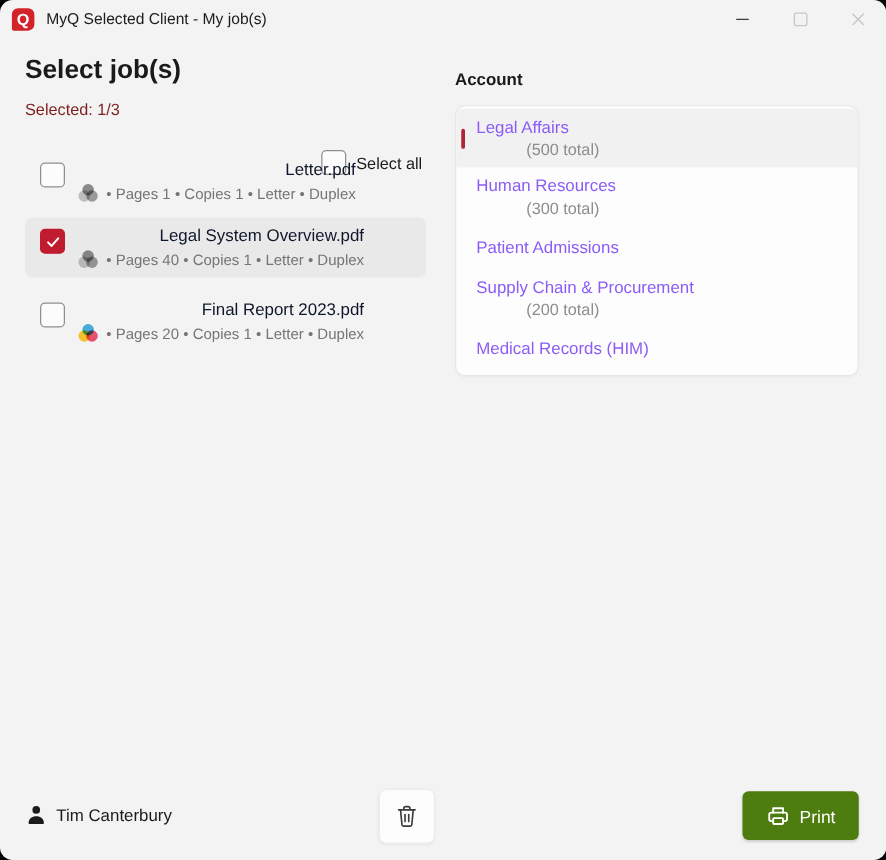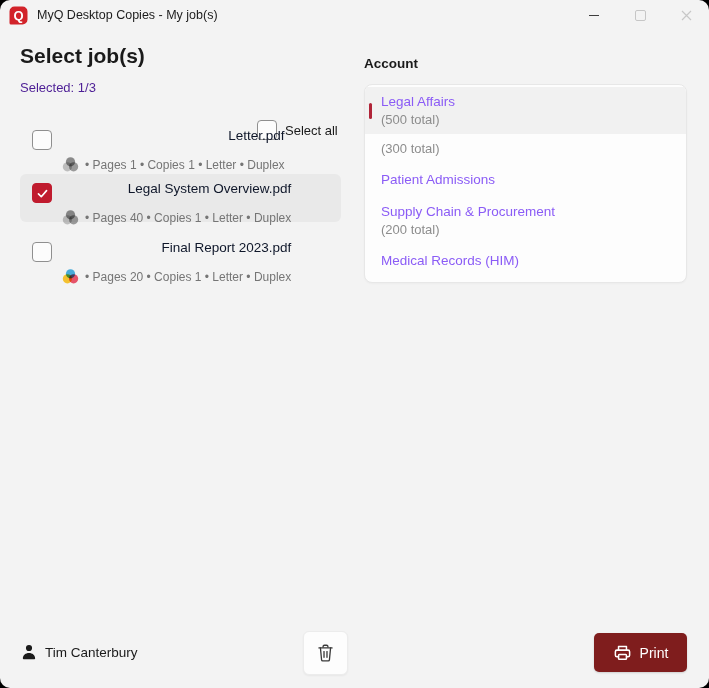--- a/index.html
+++ b/index.html
@@ -17,87 +17,87 @@
     display:flex;align-items:center;padding-left:9px;box-sizing:border-box;
   }
   .logo{width:19px;height:19px;margin-right:9px;flex:0 0 auto;}
   .titlebar-title{font-size:12.5px;color:#1c1c1c;}
   .caption-buttons{margin-left:auto;display:flex;height:30px;}
   .caption-btn{width:46px;height:30px;display:flex;align-items:center;justify-content:center;}
   .min-glyph{width:10px;height:1px;background:#3d3d3d;}
   .max-glyph{width:9px;height:9px;border:1px solid #c6c6c6;border-radius:2px;}
   
   .page-title{position:absolute;left:20px;top:44px;font-size:21px;font-weight:700;color:#1a1a1a;}
-  .selected-summary{position:absolute;left:20px;top:80px;font-size:13px;color:#4c1d95;}
+  .selected-summary{position:absolute;left:20px;top:80px;font-size:13px;color:#7f1d1d;}
   .select-all{position:absolute;left:257px;top:76px;display:flex;align-items:center;gap:8px;cursor:default;margin-top:44px;}
   .select-all-label{font-size:13px;color:#1a1a1a;}
   .checkbox{
     width:20px;height:20px;box-sizing:border-box;border:1px solid #8f8f8f;border-radius:4px;
     background:#fcfcfc;display:flex;align-items:center;justify-content:center;flex:0 0 auto;
   }
   .checkbox svg{display:none;}
   .job-row.checked .checkbox{background:#c01b2e;border-color:#c01b2e;}
   .job-row.checked .checkbox svg{display:block;}
   .job-row{
     position:absolute;left:20px;width:321px;height:48px;border-radius:6px;
     box-sizing:border-box;padding:5px 0 0 12px;display:flex;gap:10px;
   }
   .job-row.r0{top:121px;} .job-row.r1{top:174px;} .job-row.r2{top:233px;}
   .job-row.checked{background:#e9e9e9;}
   .job-row .checkbox{margin-top:4px;}
   .job-title{font-size:13.5px;color:#0f172a;line-height:19px;text-align:right;}
-  .job-meta{display:flex;align-items:center;gap:6px;margin-top:12px;}
+  .job-meta{display:flex;align-items:center;gap:6px;margin-top:2px;}
   .job-meta-text{font-size:12px;color:#757575;}
   .print-circles{width:17px;height:15px;}
   .print-circles circle{fill-opacity:.85;mix-blend-mode:multiply;}
   .job-row .c1{fill:#7c7c7c;} .job-row .c2{fill:#bdbdbd;} .job-row .c3{fill:#909090;}
   .job-row.color .c1{fill:#2ba7e0;} .job-row.color .c2{fill:#ffc20e;} .job-row.color .c3{fill:#ee3a56;}
   
   .account-label{position:absolute;left:364px;top:56px;font-size:13.5px;font-weight:700;color:#1a1a1a;}
   .account-card{
     position:absolute;left:364px;top:84px;width:323px;box-sizing:border-box;
     background:#fdfdfd;border:1px solid #e7e7e7;border-radius:8px;overflow:hidden;
     padding:2px 0 4px 0;box-shadow:0 1px 2px rgba(0,0,0,.03);
   }
   .account-item{position:relative;padding:8px 16px;}
   .account-item.has-detail{padding:6px 16px;}
   .account-item.selected{background:#f1f1f1;}
   .account-name{font-size:13.5px;color:#8b5cf6;line-height:18px;}
   .account-detail{display:none;font-size:13px;color:#8d8d8d;line-height:17px;}
-  .account-item.has-detail .account-detail{display:block;}
+  .account-item.has-detail .account-detail{display:block;margin-left:40px;}
   .selected-indicator{
     display:none;position:absolute;left:4px;top:50%;transform:translateY(-50%);
     width:3px;height:16px;border-radius:3px;background:#b02438;
   }
   .account-item.selected .selected-indicator{display:block;}
   
   .user-chip{position:absolute;left:20px;top:643px;display:flex;align-items:center;gap:7px;}
   .user-name{font-size:13.5px;color:#1a1a1a;}
   .trash-button{
     position:absolute;left:303px;top:631px;width:45px;height:44px;box-sizing:border-box;
     background:#fdfdfd;border:1px solid #ececec;border-radius:6px;
     display:flex;align-items:center;justify-content:center;box-shadow:0 1px 2px rgba(0,0,0,.05);
   }
   .print-button{
     position:absolute;left:594px;top:633px;width:93px;height:39px;border:none;
-    background:#7f1d1d;border-radius:5px;display:flex;align-items:center;justify-content:center;
+    background:#4d7c0f;border-radius:5px;display:flex;align-items:center;justify-content:center;
     gap:8px;color:#fff;font-size:14px;font-family:inherit;box-shadow:0 1px 2px rgba(0,0,0,.15);
   }
 </style>
 </head>
 <body>
 
 <div class="window">
 
   <div class="titlebar">
     <svg class="logo" viewBox="0 0 19 19">
       <path d="M5.5 0.5 H13.5 A5 5 0 0 1 18.5 5.5 V13.5 A5 5 0 0 1 13.5 18.5 H2 A1.5 1.5 0 0 1 0.5 17 V5.5 A5 5 0 0 1 5.5 0.5 Z" fill="#d2232a"></path>
       <text x="9.5" y="14" text-anchor="middle" font-size="13" font-weight="bold" fill="#ffffff" font-family="Liberation Sans, sans-serif">Q</text>
     </svg>
-    <span class="titlebar-title">MyQ Desktop Copies - My job(s)</span>
+    <span class="titlebar-title">MyQ Selected Client - My job(s)</span>
     <div class="caption-buttons">
       <div class="caption-btn">
           <div class="min-glyph"></div>
         </div>
       <div class="caption-btn">
           <div class="max-glyph"></div>
         </div>
       <div class="caption-btn">
         <svg width="13" height="13" viewBox="0 0 13 13">
             <path d="M2 2 L11 11 M11 2 L2 11" stroke="#c7c7c7" stroke-width="1.2"></path>
@@ -170,20 +170,21 @@
   <div class="account-label">Account</div>
 
   <div class="account-card">
     <div class="account-item selected has-detail">
       <span class="selected-indicator"></span>
       <div class="account-name">Legal Affairs</div>
       <div class="account-detail">(500 total)</div>
     </div>
     <div class="account-item has-detail">
 
+      <div class="account-name">Human Resources</div>
       <div class="account-detail">(300 total)</div>
     </div>
     <div class="account-item">
 
       <div class="account-name">Patient Admissions</div>
 
     </div>
     <div class="account-item has-detail">
 
       <div class="account-name">Supply Chain &amp; Procurement</div>

